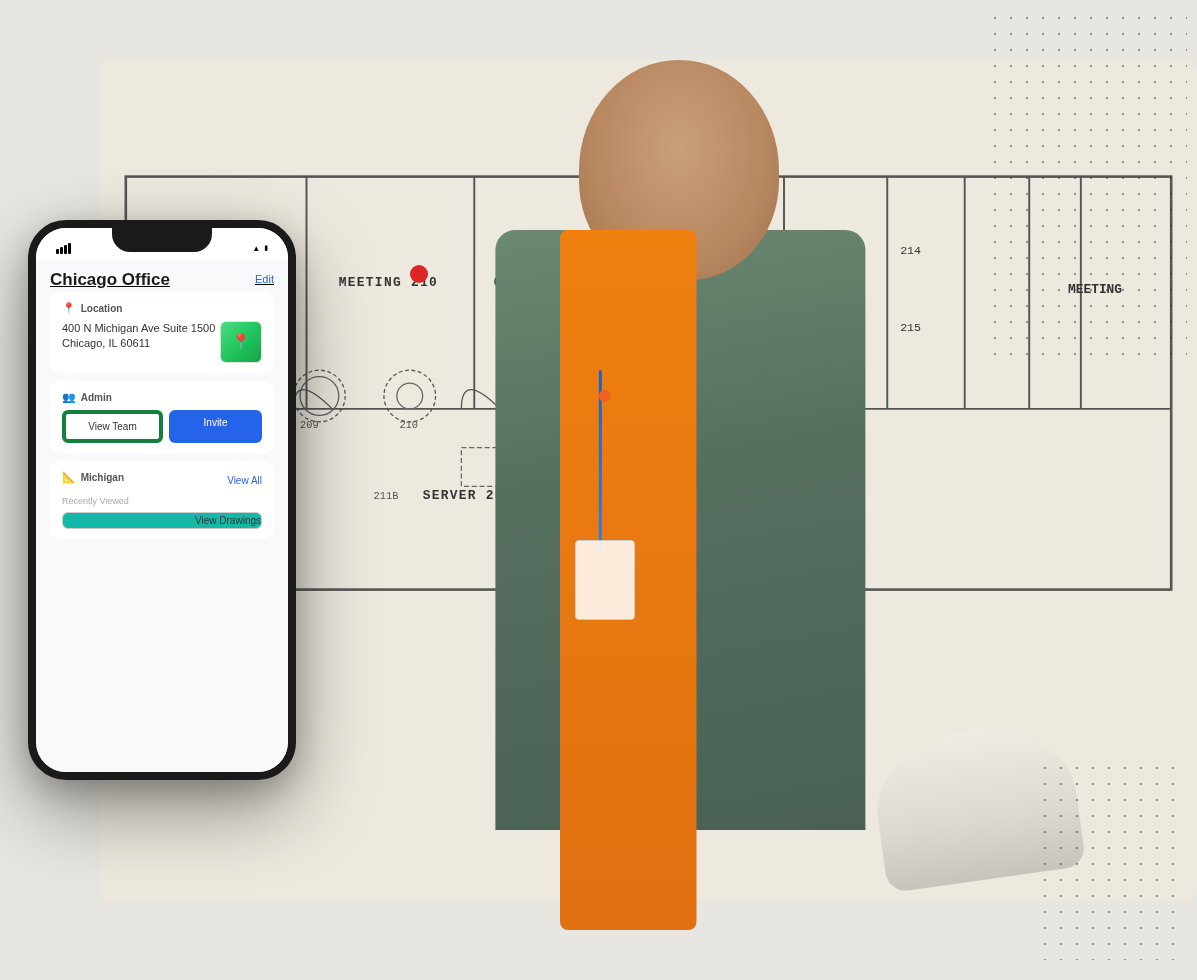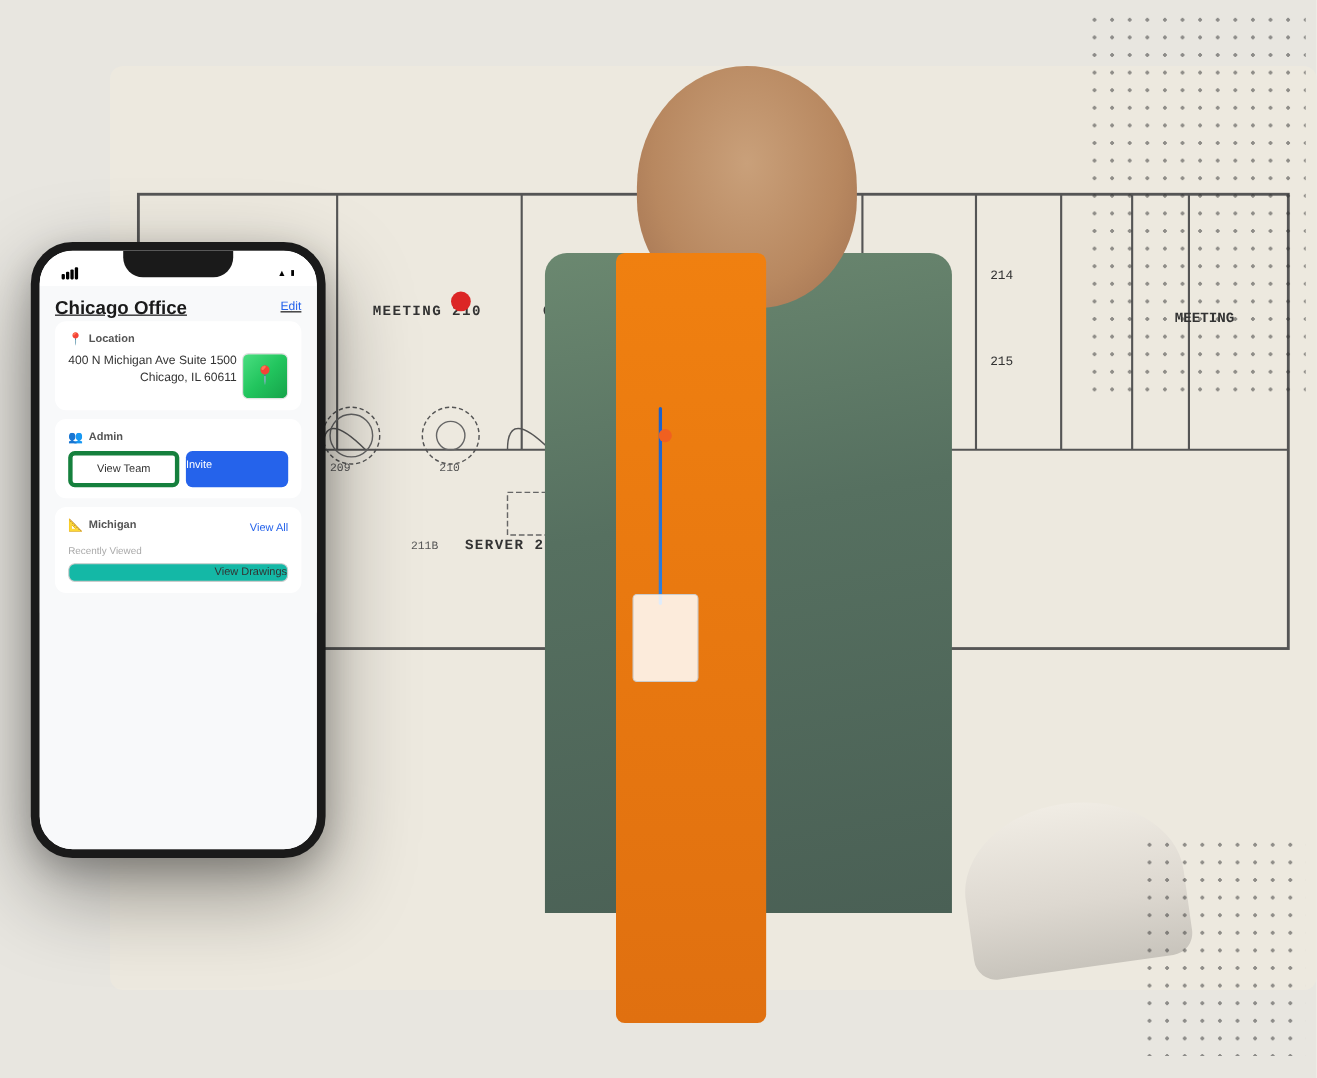--- a/index.html
+++ b/index.html
@@ -212,21 +212,20 @@
     .location-address {
       font-size: 11px;
       color: #333;
       line-height: 1.4;
     }
 
     .location-row {
       display: flex;
       justify-content: space-between;
       align-items: flex-start;
-      text-align: right;
     }
 
     .map-thumbnail {
       width: 42px;
       height: 42px;
       background: linear-gradient(135deg, #4ade80, #22c55e, #16a34a);
       border-radius: 6px;
       border: 1px solid #e0e0e0;
       position: relative;
       overflow: hidden;
@@ -268,21 +267,21 @@
 
     .btn-invite {
       flex: 1;
       padding: 7px 0;
       border: none;
       border-radius: 6px;
       background: #2563eb;
       font-size: 10px;
       font-weight: 500;
       color: #fff;
-      text-align: left;
+      text-align: center;
     }
 
     .drawings-section {
       background: #fff;
       border-radius: 10px;
       padding: 10px 12px;
       margin-bottom: 8px;
     }
 
     .drawings-header {

